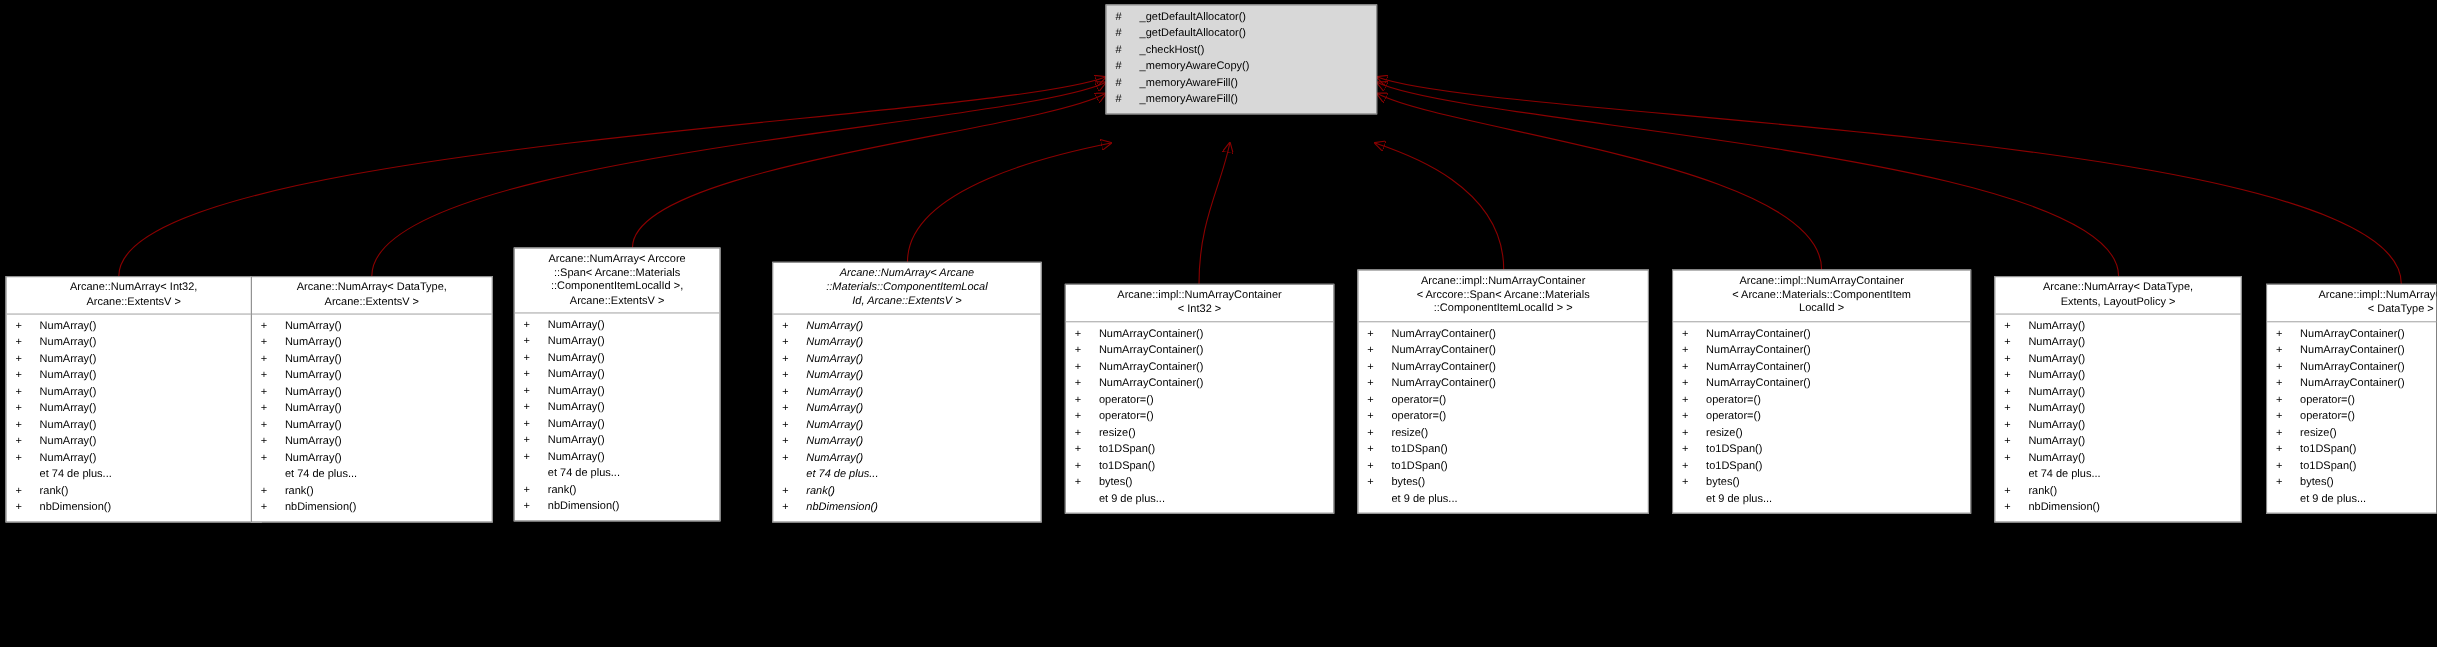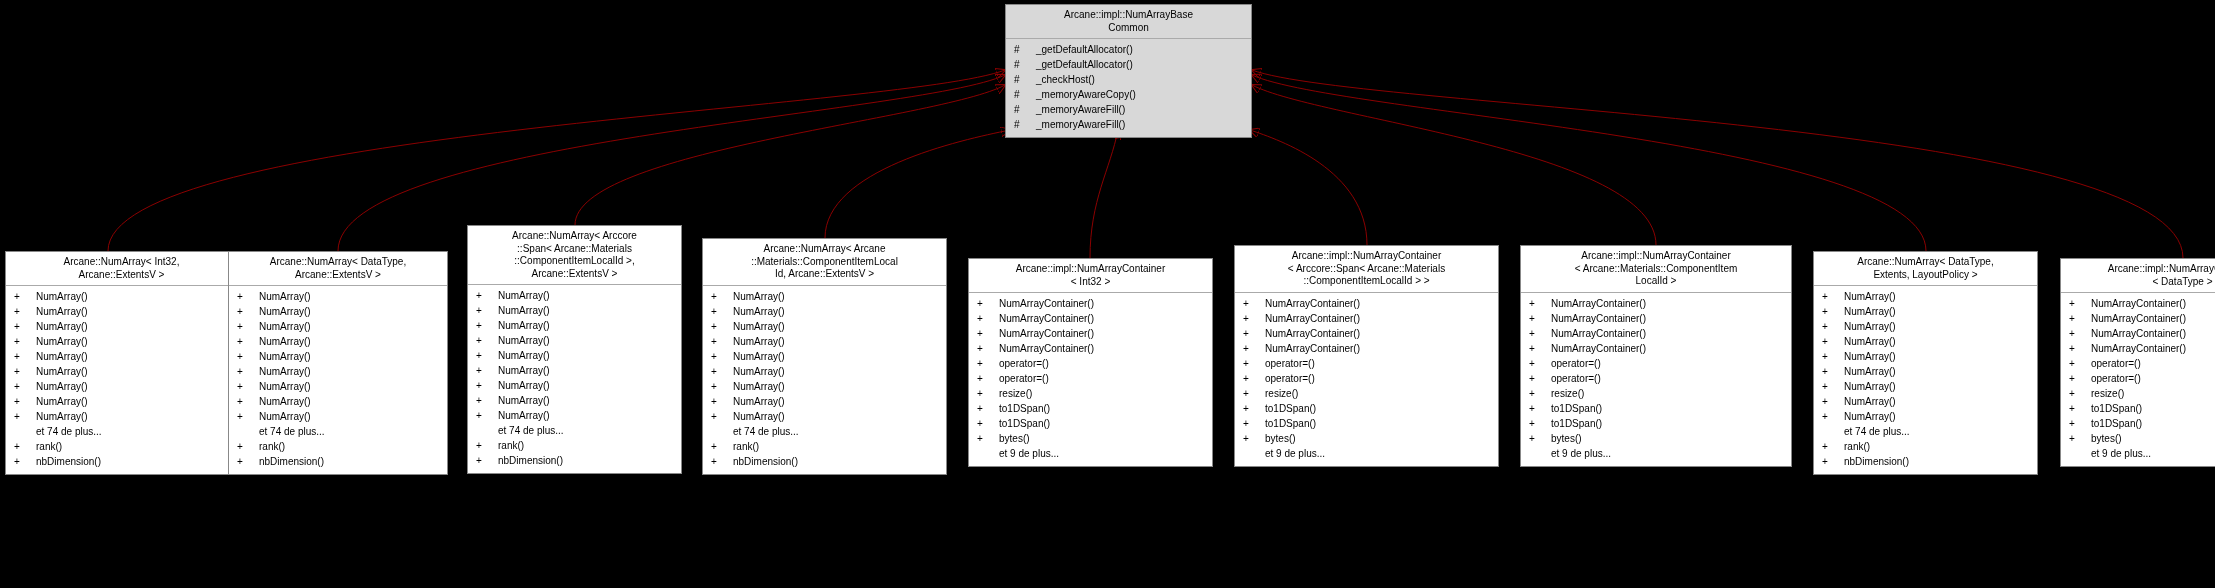--- a/index.html
+++ b/index.html
@@ -80,22 +80,20 @@
   <path d="M575,225 C575,150 940,120 1005,85" marker-end="url(#arrowhead)"></path>
   <path d="M825,238 C825,170 960,140 1010,130" marker-end="url(#arrowhead)"></path>
   <path d="M1090,258 C1090,200 1110,170 1118,130" marker-end="url(#arrowhead)"></path>
   <path d="M1367,245 C1367,170 1280,140 1250,130" marker-end="url(#arrowhead)"></path>
   <path d="M1656,245 C1656,150 1320,120 1252,85" marker-end="url(#arrowhead)"></path>
   <path d="M1926,251 C1926,140 1340,115 1252,75" marker-end="url(#arrowhead)"></path>
   <path d="M2183,258 C2183,120 1360,110 1252,70" marker-end="url(#arrowhead)"></path>
 </svg>
 
 <div class="uml-box root" id="root-box" style="left: 1005px; top: 4px; width: 247px;">
-  <div class="uml-title">Arcane::impl::NumArrayBase
-Common</div>
   <div class="uml-section">
       <div class="uml-row">
         <span class="uml-vis">#</span>
         <span class="uml-name">_getDefaultAllocator()</span>
       </div>
       <div class="uml-row">
         <span class="uml-vis">#</span>
         <span class="uml-name">_getDefaultAllocator()</span>
       </div>
       <div class="uml-row">
@@ -219,21 +217,21 @@
         <div class="uml-row">
           <span class="uml-vis">+</span>
           <span class="uml-name">rank()</span>
         </div>
         <div class="uml-row">
           <span class="uml-vis">+</span>
           <span class="uml-name">nbDimension()</span>
         </div>
       </div>
     </div>
-    <div class="uml-box" style="left: 467px; top: 225px; width: 215px;">
+    <div class="uml-box" style="left: 467px; top: 225px; width: 188px;">
       <div class="uml-title">Arcane::NumArray&lt; Arccore
 ::Span&lt; Arcane::Materials
 ::ComponentItemLocalId &gt;,
 Arcane::ExtentsV &gt;</div>
       <div class="uml-section">
         <div class="uml-row">
           <span class="uml-vis">+</span>
           <span class="uml-name">NumArray()</span>
         </div>
         <div class="uml-row">
@@ -275,21 +273,21 @@
         <div class="uml-row">
           <span class="uml-vis">+</span>
           <span class="uml-name">rank()</span>
         </div>
         <div class="uml-row">
           <span class="uml-vis">+</span>
           <span class="uml-name">nbDimension()</span>
         </div>
       </div>
     </div>
-    <div class="uml-box" style="left: 702px; top: 238px; width: 245px;">
+    <div class="uml-box" style="left: 702px; top: 238px; width: 245px; font-style: italic;">
       <div class="uml-title">Arcane::NumArray&lt; Arcane
 ::Materials::ComponentItemLocal
 Id, Arcane::ExtentsV &gt;</div>
       <div class="uml-section">
         <div class="uml-row">
           <span class="uml-vis">+</span>
           <span class="uml-name">NumArray()</span>
         </div>
         <div class="uml-row">
           <span class="uml-vis">+</span>

